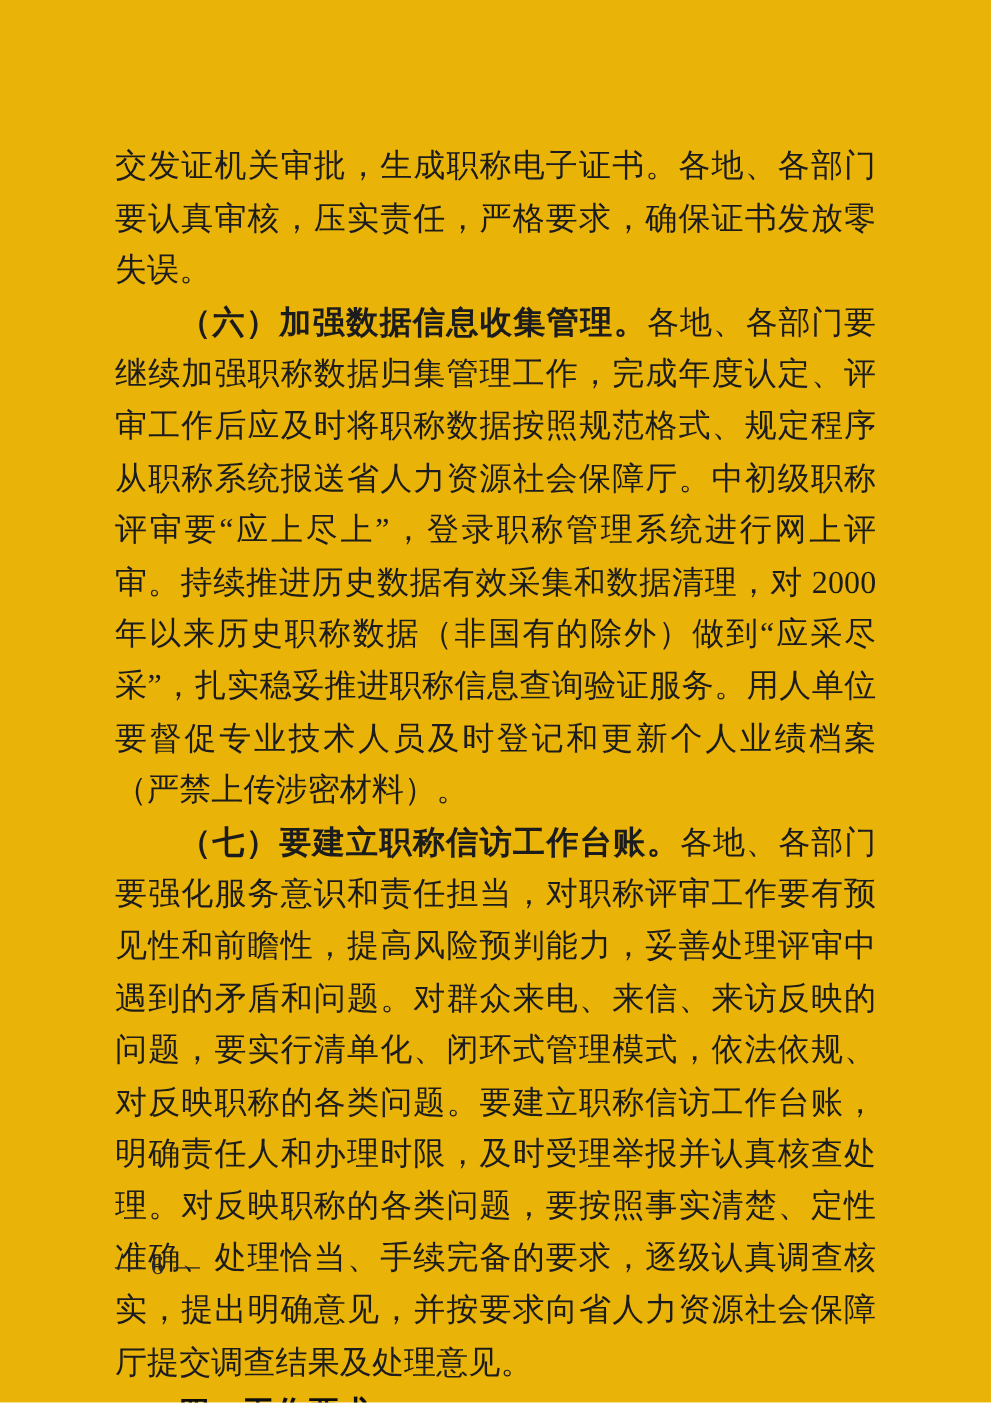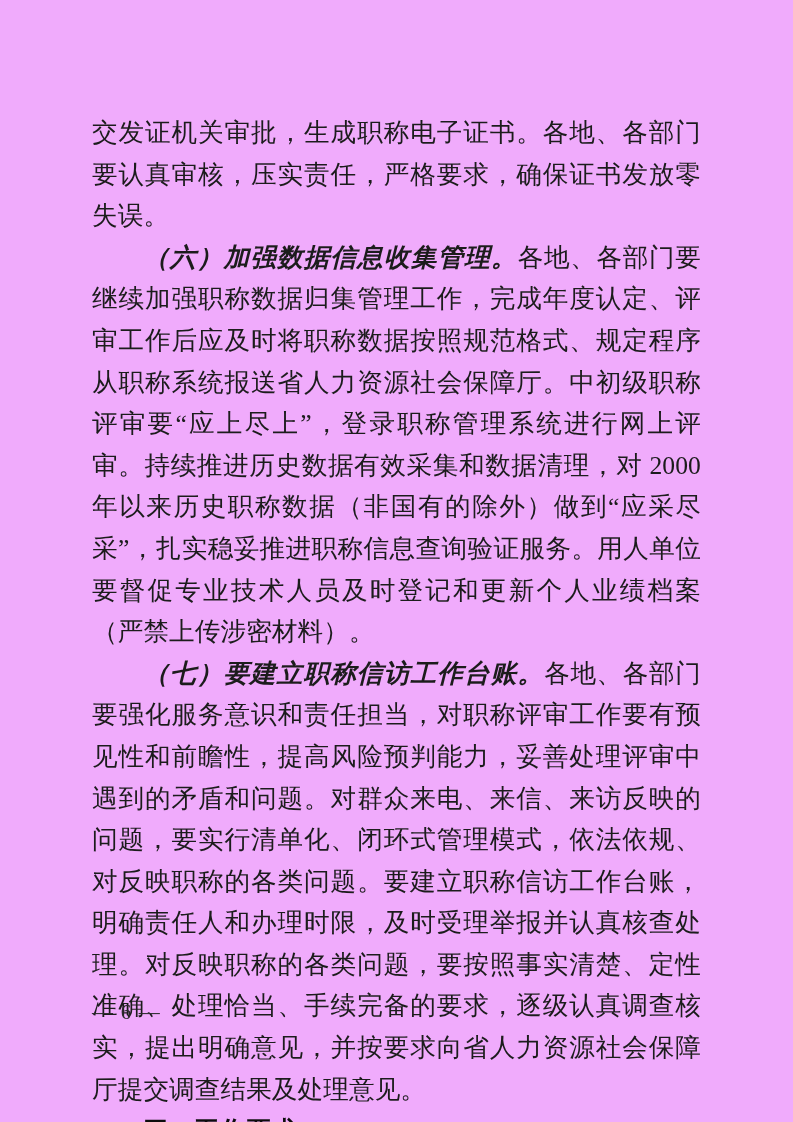--- a/index.html
+++ b/index.html
@@ -15,21 +15,21 @@
     overflow: hidden;
     font-family: "Liberation Serif", "DejaVu Serif", serif;
     color: #1a1a1a;
     -webkit-font-smoothing: antialiased;
   }
 
   
   .page {
     position: absolute;
     inset: 0;
-    background: #f0abfc;
+    background: #eab308;
     padding-left: 26px;
   }
 
   
   .doc-body {
     position: absolute;
     left: 92px;
     top: 112px;
     width: 609px;
   }
@@ -50,21 +50,20 @@
   }
   .para + .para { margin-top: 0; }
 
   
   .indent { text-indent: 2em; }
 
   
   .clause-title {
     font-weight: 700;
     letter-spacing: 0.6px;
-    font-style: italic;
   }
 
   
   .heading-1 {
     margin: 0;
     font-family: "Liberation Sans", "DejaVu Sans", sans-serif;
     font-weight: 700;
     font-size: 25.2px;
     line-height: 41.6px;
     text-indent: 2em;

